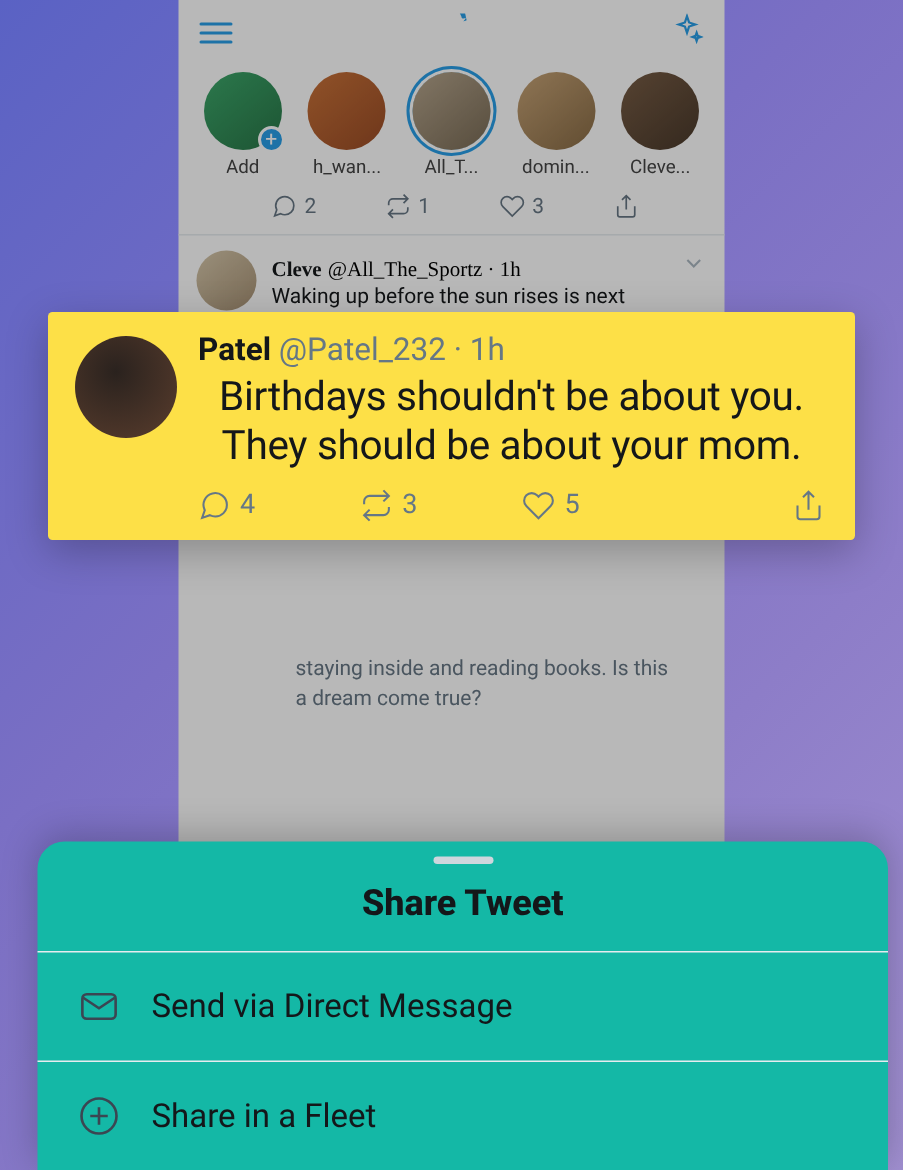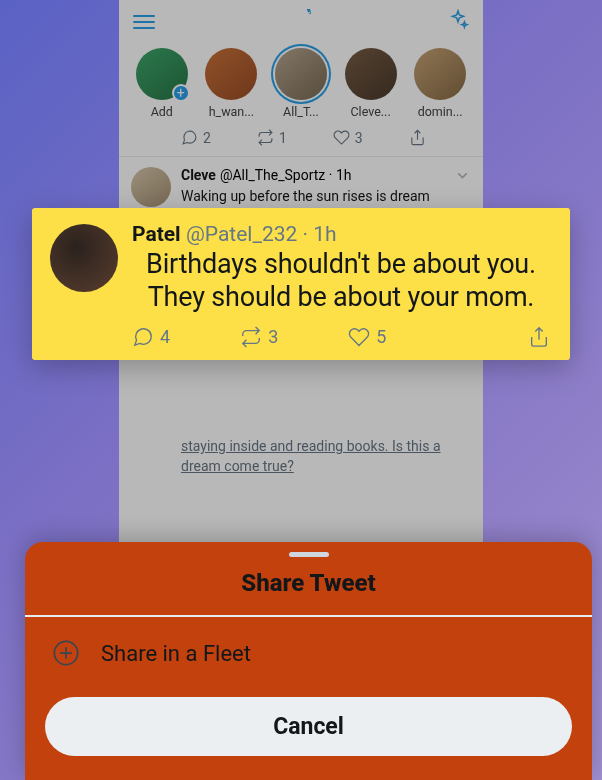--- a/index.html
+++ b/index.html
@@ -26,27 +26,27 @@
   .fleet .ring.active { box-shadow: 0 0 0 2px #fff, 0 0 0 4px #1da1f2; }
   .fleet.add .plus { position: absolute; right: -2px; bottom: -2px; width: 18px; height: 18px; border-radius: 50%; background: #1da1f2; border: 2px solid #fff; color: #fff; font-size: 14px; line-height: 14px; text-align: center; }
   .fleet-label { white-space: nowrap; max-width: 60px; overflow: hidden; text-overflow: ellipsis; font-size: 12.5px; color: #444; }
 
   .bg-actions { display: flex; gap: 46px; padding: 8px 0 10px 62px; color: #657786; font-size: 14px; border-bottom: 1px solid #e6ecf0; }
   .bg-actions .act { display: flex; align-items: center; gap: 5px; }
 
   .bg-tweet { display: flex; gap: 10px; padding: 10px 12px; }
   .bg-tweet .av { width: 40px; height: 40px; border-radius: 50%; background: #caa; flex-shrink: 0; }
   .bg-tweet .body { flex: 1; }
-  .bg-tweet .row1 { display: flex; align-items: flex-start; gap: 4px; font-size: 14px; }
+  .bg-tweet .row1 { display: flex; align-items: flex-end; gap: 4px; font-size: 14px; font-family: Liberation Serif, serif; }
   .bg-tweet .name { font-weight: 700; color: #14171a; }
   .bg-tweet .handle { color: #000000; }
   .bg-tweet .dd { margin-left: auto; color: #aab8c2; }
   .bg-tweet .text { font-size: 14px; color: #14171a; line-height: 1.3; }
 
-  .bg-tweet2 { display:flex; gap:10px; padding:10px 12px; color:#657786; font-size:14px;text-decoration:underline; }
+  .bg-tweet2 { display:flex; gap:10px; padding:10px 28px; color:#657786; font-size:14px; }
   .bg-tweet2 .av { width:40px; height:40px; border-radius:50%; background:#ccc; flex-shrink:0; visibility:hidden; }
   .bg-tweet2 .text { line-height:1.4; }
 
   
   .card {
     position: absolute;
     left: 32px; top: 208px;
     width: 538px;
     background: #fde047;
     border-radius: 3px;
@@ -62,21 +62,21 @@
   .card .meta .name { font-weight: 700; color: #14171a; }
   .card .big-text { font-size: 27px; line-height: 1.22; color: #14171a; letter-spacing: -0.2px; text-align: center; }
   .card .actions { display: flex; align-items: center; gap: 70px; margin-top: 12px; color: #657786; font-size: 18px; }
   .card .actions .a { display: flex; align-items: center; gap: 6px; }
   .card .actions .share-a { margin-left:auto; }
 
   
   .sheet {
     position: absolute;
     left: 25px; right: 10px; bottom: 0;
-    background: #c2410c;
+    background: #14b8a6;
     border-top-left-radius: 18px;
     border-top-right-radius: 18px;
     box-shadow: 0 -4px 24px rgba(0,0,0,0.22);
     z-index: 20;
     padding-bottom: 0;
   }
   .sheet .grabber { width: 40px; height: 5px; background: #cfd6dd; border-radius: 3px; margin: 10px auto 12px; }
   .sheet h2 { text-align: center; font-size: 24px; font-weight: 800; color: #14171a; padding-bottom: 18px; }
   .sheet .divider { height: 1px; background: #e6ecf0; }
   .sheet .option { display: flex; align-items: center; gap: 20px; padding: 22px 26px; font-size: 22px; color: #14171a; }
@@ -128,26 +128,26 @@
     </div>
     <div class="fleet">
       <div class="ring" style="background:linear-gradient(140deg,#d07030,#a04a20);"></div>
       <div class="fleet-label">h_wan...</div>
     </div>
     <div class="fleet">
       <div class="ring active" style="background:linear-gradient(140deg,#b7a58a,#7a6a52);"></div>
       <div class="fleet-label">All_T...</div>
     </div>
     <div class="fleet">
+      <div class="ring" style="background:linear-gradient(140deg,#c9a270,#8a6a40);"></div>
+      <div class="fleet-label">domin...</div>
+    </div>
+    <div class="fleet">
       <div class="ring" style="background:linear-gradient(140deg,#7a5c42,#4a3828);"></div>
       <div class="fleet-label">Cleve...</div>
-    </div>
-    <div class="fleet">
-      <div class="ring" style="background:linear-gradient(140deg,#c9a270,#8a6a40);"></div>
-      <div class="fleet-label">domin...</div>
     </div>
   </div>
 
   <div class="bg-actions">
     <div class="act">
       <svg class="ic16" viewBox="0 0 24 24" fill="none" stroke="currentColor" stroke-width="1.6">
           <path d="M21 11.5a8.38 8.38 0 0 1-8.5 8.5 8.5 8.5 0 0 1-3.9-.95L3 21l1.95-5.6A8.5 8.5 0 1 1 21 11.5z"></path>
         </svg>
       <span>2</span>
     </div>
@@ -175,21 +175,21 @@
     <div class="body">
       <div class="row1">
         <span class="name">Cleve</span>
         <span class="handle"><span>@All_The_Sportz</span> · <span>1h</span></span>
         <span class="dd">
           <svg class="ic16" viewBox="0 0 24 24" fill="none" stroke="currentColor" stroke-width="2">
               <path d="M6 9l6 6 6-6"></path>
             </svg>
         </span>
       </div>
-      <div class="text">Waking up before the sun rises is dream</div>
+      <div class="text">Waking up before the sun rises is next</div>
     </div>
   </div>
 
   <div style="height:210px"></div>
 
   <div class="bg-tweet2">
     <div class="av"></div>
     <div class="text">staying inside and reading books. Is this a dream come true?</div>
   </div>
 </div>
@@ -228,28 +228,34 @@
       </div>
     </div>
   </div>
 </div>
 
 <div class="sheet">
   <div class="grabber"></div>
   <h2>Share Tweet</h2>
   <div class="divider"></div>
 
+  <div class="option">
+    <span class="ic">
+      <svg class="ic28" viewBox="0 0 24 24" fill="none" stroke="currentColor" stroke-width="1.5">
+          <rect x="2.5" y="5" width="19" height="14" rx="2.5"></rect>
+          <path d="M3 7l9 6 9-6"></path>
+        </svg>
+    </span>
+    <span>Send via Direct Message</span>
+  </div>
   <div class="divider"></div>
 
   <div class="option">
     <span class="ic">
       <svg class="ic28" viewBox="0 0 24 24" fill="none" stroke="currentColor" stroke-width="1.5">
           <circle cx="12" cy="12" r="10"></circle>
           <path d="M12 7v10M7 12h10"></path>
         </svg>
     </span>
     <span>Share in a Fleet</span>
   </div>
 
-  <div class="cancel">
-    <span>Cancel</span>
-  </div>
 </div>
 
 </body></html>

